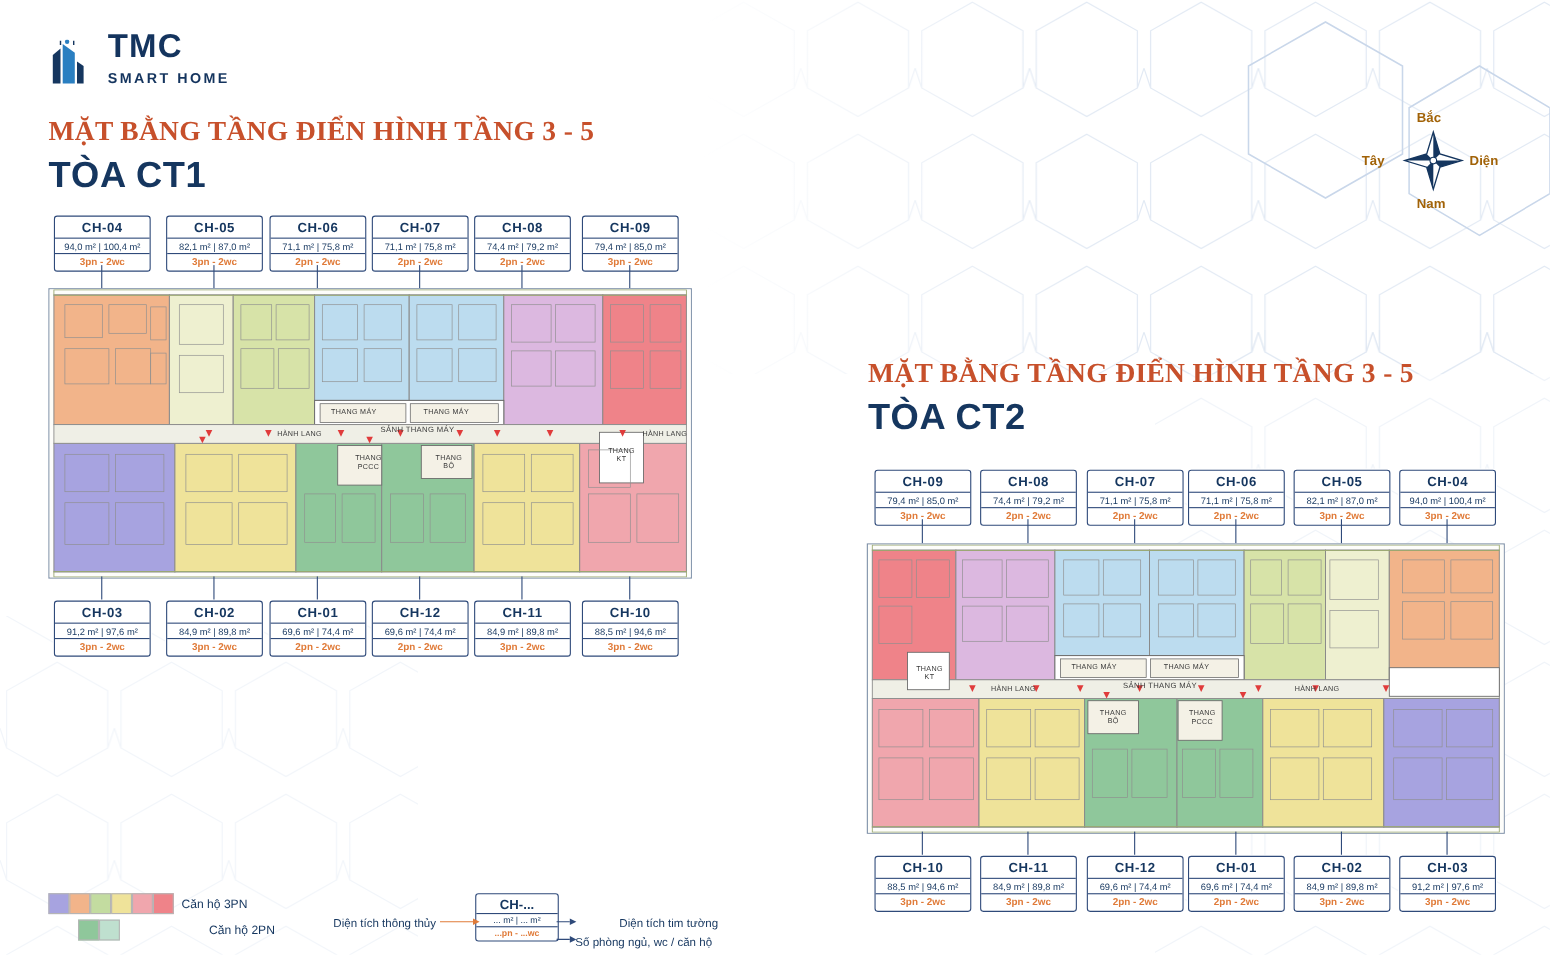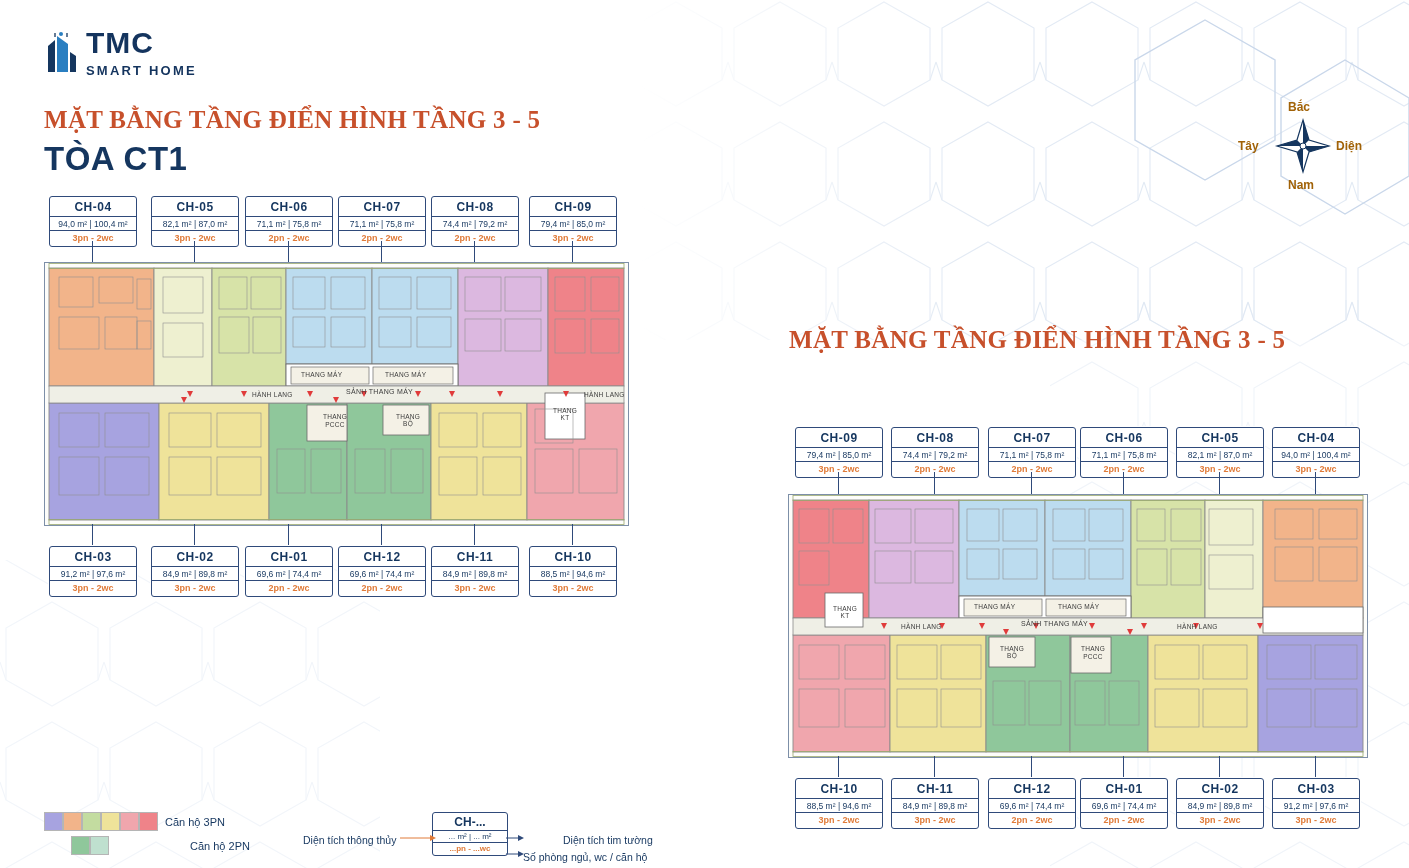--- a/index.html
+++ b/index.html
@@ -4,21 +4,21 @@
 <style>
   html,body{margin:0;padding:0;}
   body{
     width:1409px;height:868px;position:relative;overflow:hidden;
     background:#ffffff;
     font-family:"Liberation Sans", sans-serif;
     color:#1b2a4a;
   }
   .hexbg{position:absolute;inset:0;pointer-events:none;}
   
-  .logo{position:absolute;left:44px;top:28px;display:flex;align-items:center;gap:8px;}
+  .logo{position:absolute;left:44px;top:28px;display:flex;align-items:flex-end;gap:20px;}
   .logo-mark{width:34px;height:42px;position:relative;}
   .logo-txt{display:flex;flex-direction:column;}
   .logo-main{font-size:30px;font-weight:bold;letter-spacing:1px;color:#14345e;line-height:30px;}
   .logo-sub{font-size:13px;font-weight:bold;letter-spacing:2.2px;color:#14345e;margin-top:5px;}
   
   .title-wrap{position:absolute;}
   .title-1{font-family:"Liberation Serif",serif;font-size:25px;font-weight:bold;color:#c7502b;letter-spacing:.3px;}
   .title-2{font-size:33px;font-weight:bold;color:#15365f;letter-spacing:.5px;margin-top:6px;}
   
   .compass{position:absolute;left:1240px;top:100px;width:126px;height:92px;}
@@ -283,20 +283,21 @@
   <div class="rooms">3pn - 2wc</div>
 </div>
 <div class="ucard" style="left:529px;top:546px;">
   <div class="code">CH-10</div>
   <div class="area">88,5 m² | 94,6 m²</div>
   <div class="rooms">3pn - 2wc</div>
 </div>
 
 <div class="title-wrap" style="left:789px;top:326px;">
   <div class="title-1">MẶT BẰNG TẦNG ĐIỂN HÌNH TẦNG 3 - 5</div>
+  <div class="title-2">TÒA CT2</div>
 </div>
 
 <div class="ucard" style="left:795px;top:427px;">
   <div class="code">CH-09</div>
   <div class="area">79,4 m² | 85,0 m²</div>
   <div class="rooms">3pn - 2wc</div>
 </div>
 <div class="ucard" style="left:891px;top:427px;">
   <div class="code">CH-08</div>
   <div class="area">74,4 m² | 79,2 m²</div>

